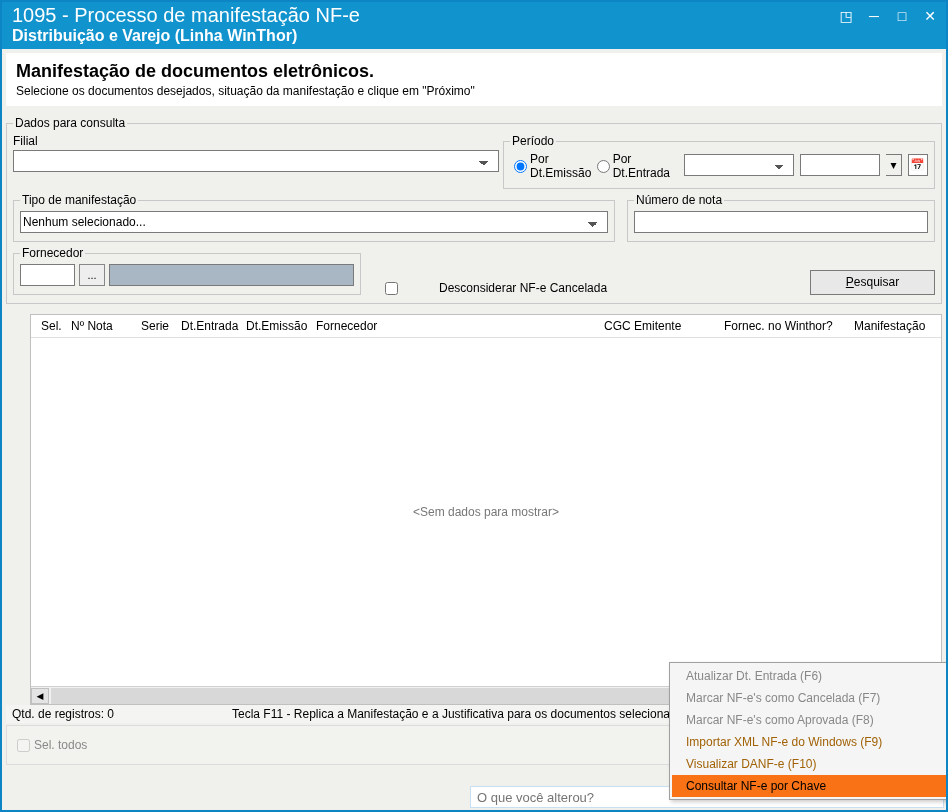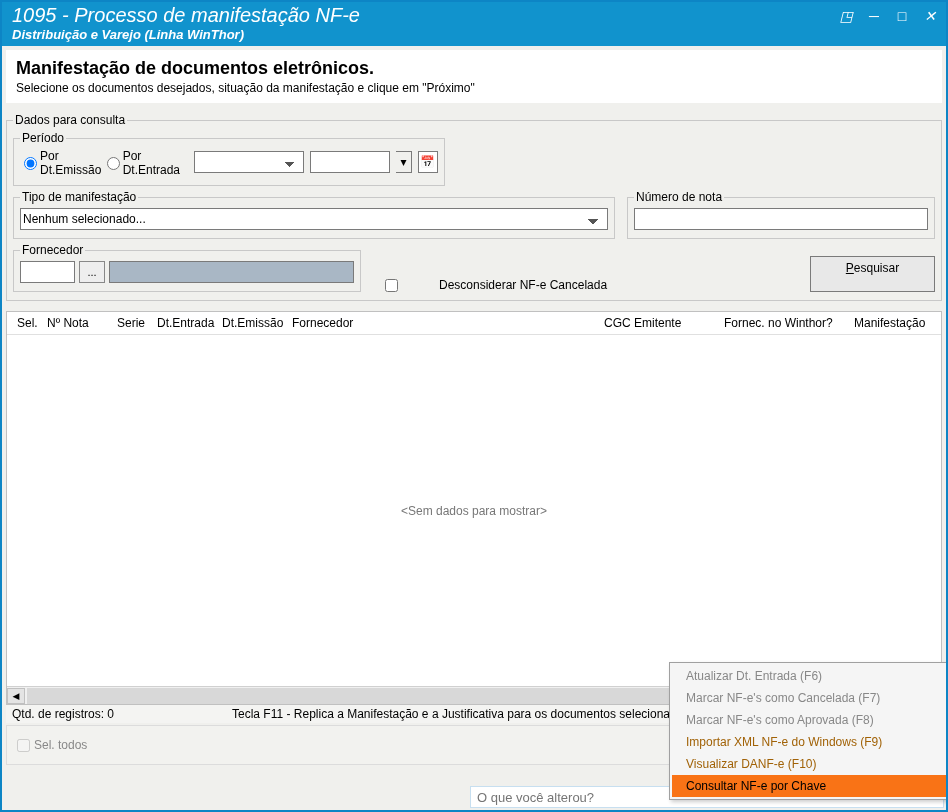--- a/index.html
+++ b/index.html
@@ -1,22 +1,22 @@
 <!DOCTYPE html>
 <html><head>
 <meta charset="utf-8">
 <style>
   * { box-sizing: border-box; margin: 0; padding: 0; }
   body { font-family: "Segoe UI", Tahoma, sans-serif; font-size: 12px; background: #fff; color: #000; }
   .frame { width: 948px; height: 812px; border: 2px solid #0d85c5; display: flex; flex-direction: column; position: relative; overflow: hidden; }
 
   
-  .titlebar { background: #1193cd; color: #fff; padding: 2px 0 4px 10px; position: relative; font-style: italic; }
+  .titlebar { background: #1193cd; color: #fff; padding: 2px 0 4px 10px; position: relative; }
   .titlebar .wintitle { font-size: 20px; font-weight: 400; }
-  .titlebar .subtitle { font-size: 13px; font-weight: 600; }
+  .titlebar .subtitle { font-size: 16px; font-weight: 600; }
   .titlecontrols { position: absolute; right: 6px; top: 4px; display: flex; gap: 8px; }
   .titlecontrols div { width: 20px; height: 20px; color: #fff; display: flex; align-items: center; justify-content: center; font-size: 14px; cursor: default; }
 
   
   .contentwrap { background: #f0f0ed; flex: 1; padding: 4px; display:flex; flex-direction:column; position:relative; }
   .heading { background: #fff; padding: 8px 10px; }
   .heading h2 { font-size: 18px; font-weight: 700; }
   .heading p { font-size: 12px; margin-top:2px; }
 
   .gap { height: 10px; }
@@ -45,24 +45,24 @@
   .fb-tipo { flex:1; }
   .fb-numnota { flex:0.5; }
   .fb-chave { flex:1.1; }
   .fb-fornec { flex:0 0 auto; }
 
   .btnsmall { width:26px; height:22px; border:1px solid #888; background:#eee; text-align:center; font-size:11px; line-height:20px; cursor:default; }
   .fornec-wide { background:#a9b7c5; width:245px; height:22px; border:1px solid #7a7a7a; }
 
   .checkcell { display:flex; align-items:center; gap:4px; margin-left:12px; }
 
-  .pesquisar-btn { width:125px; height:36px; border:1px solid #7a7a7a; background:#e8e8e8; font-size:12px; cursor:default; text-align:center; line-height:23px; }
-
-  
-  .tablewrapper { background:#fff; border:1px solid #c0c0c0; margin-top:10px; flex:1; display:flex; flex-direction:column; position:relative; }
+  .pesquisar-btn { width:125px; height:25px; border:1px solid #7a7a7a; background:#e8e8e8; font-size:12px; cursor:default; text-align:center; line-height:23px; }
+
+  
+  .tablewrapper { background:#fff; border:1px solid #c0c0c0; margin-top:10px; flex:1; display:flex; flex-direction:column; position:relative;margin-left:24px; }
   .colheaders { display:flex; font-size:12px; background:#fff; padding:4px 6px; border-bottom:1px solid #e0e0e0; }
   .colheaders div { padding:0 4px; white-space:nowrap; }
   .ch-sel{width:30px;} .ch-nonota{width:70px;} .ch-serie{width:40px;} .ch-dtent{width:65px;} .ch-dtem{width:70px;} .ch-forn{flex:1;} .ch-cgc{width:120px;} .ch-win{width:130px;} .ch-man{width:85px;}
   .emptymsg { flex:1; display:flex; align-items:center; justify-content:center; color:#777; font-size:12px; font-style:normal; }
   .hscroll { height:18px; background:#f0f0f0; border-top:1px solid #d0d0d0; position:relative; }
   .hscroll .ar { width:18px; height:16px; position:absolute; top:1px; background:#e4e4e4; border:1px solid #c0c0c0; text-align:center; font-size:9px; line-height:14px; }
   .hscroll .ar.l{left:0;} .hscroll .ar.r{right:0;}
   .hscroll .thumb { position:absolute; left:20px; right:20px; top:1px; height:16px; background:#d8d8d8; }
 
   .statusrow { display:flex; font-size:12px; padding:2px 6px; background:#f4f4f2; }
@@ -109,20 +109,24 @@
       <h2>Manifestação de documentos eletrônicos.</h2>
       <p>Selecione os documentos desejados, situação da manifestação e clique em "Próximo"</p>
     </div>
 
     <div class="gap"></div>
 
     <fieldset>
       <legend>Dados para consulta</legend>
 
       <div class="dados">
+        <div class="dados-left">
+          <label class="field">Filial</label>
+          <select style="width:100%;"></select>
+        </div>
         <fieldset class="periodo-group">
           <legend>Período</legend>
           <div class="periodo-row">
             <div class="radio-col">
               <label>
                   <input type="radio" checked="" style="">
                   <span>Por Dt.Emissão</span>
                 </label>
               <label>
                   <input type="radio" style="">

